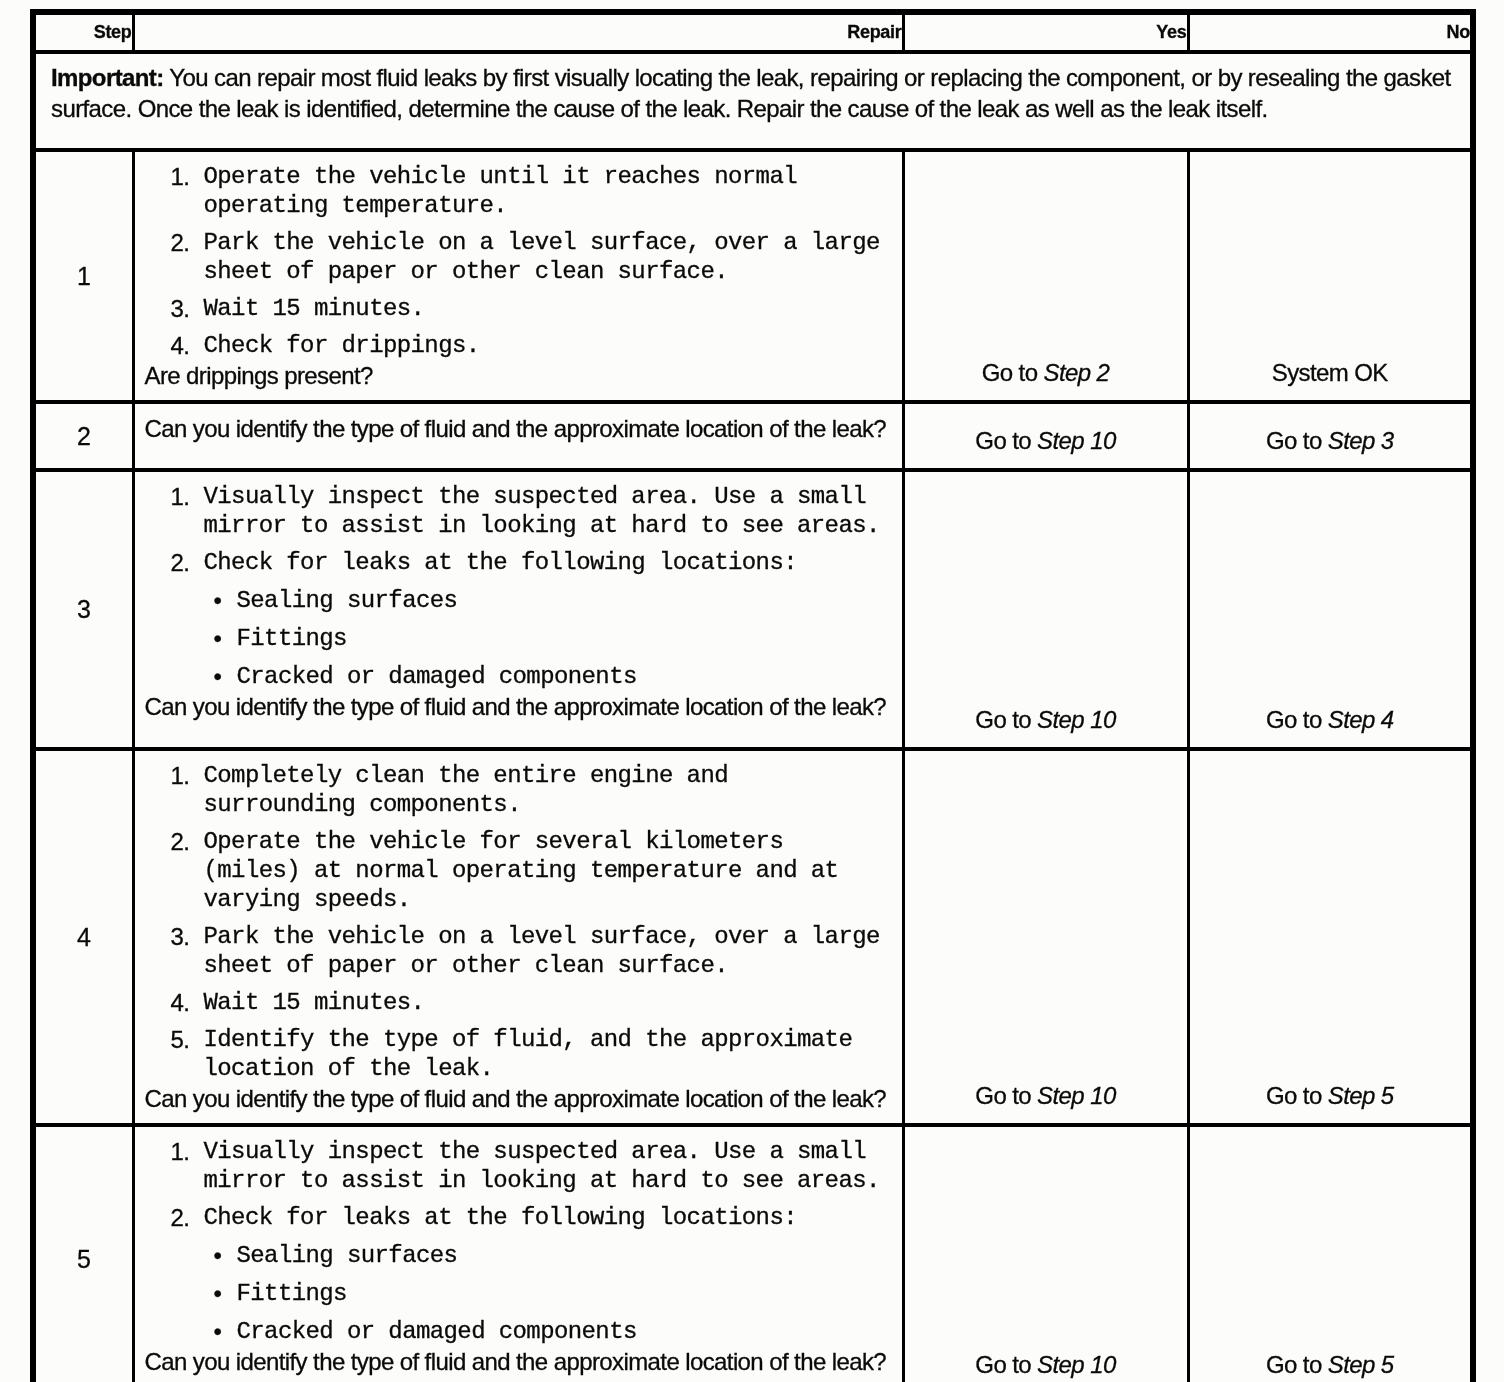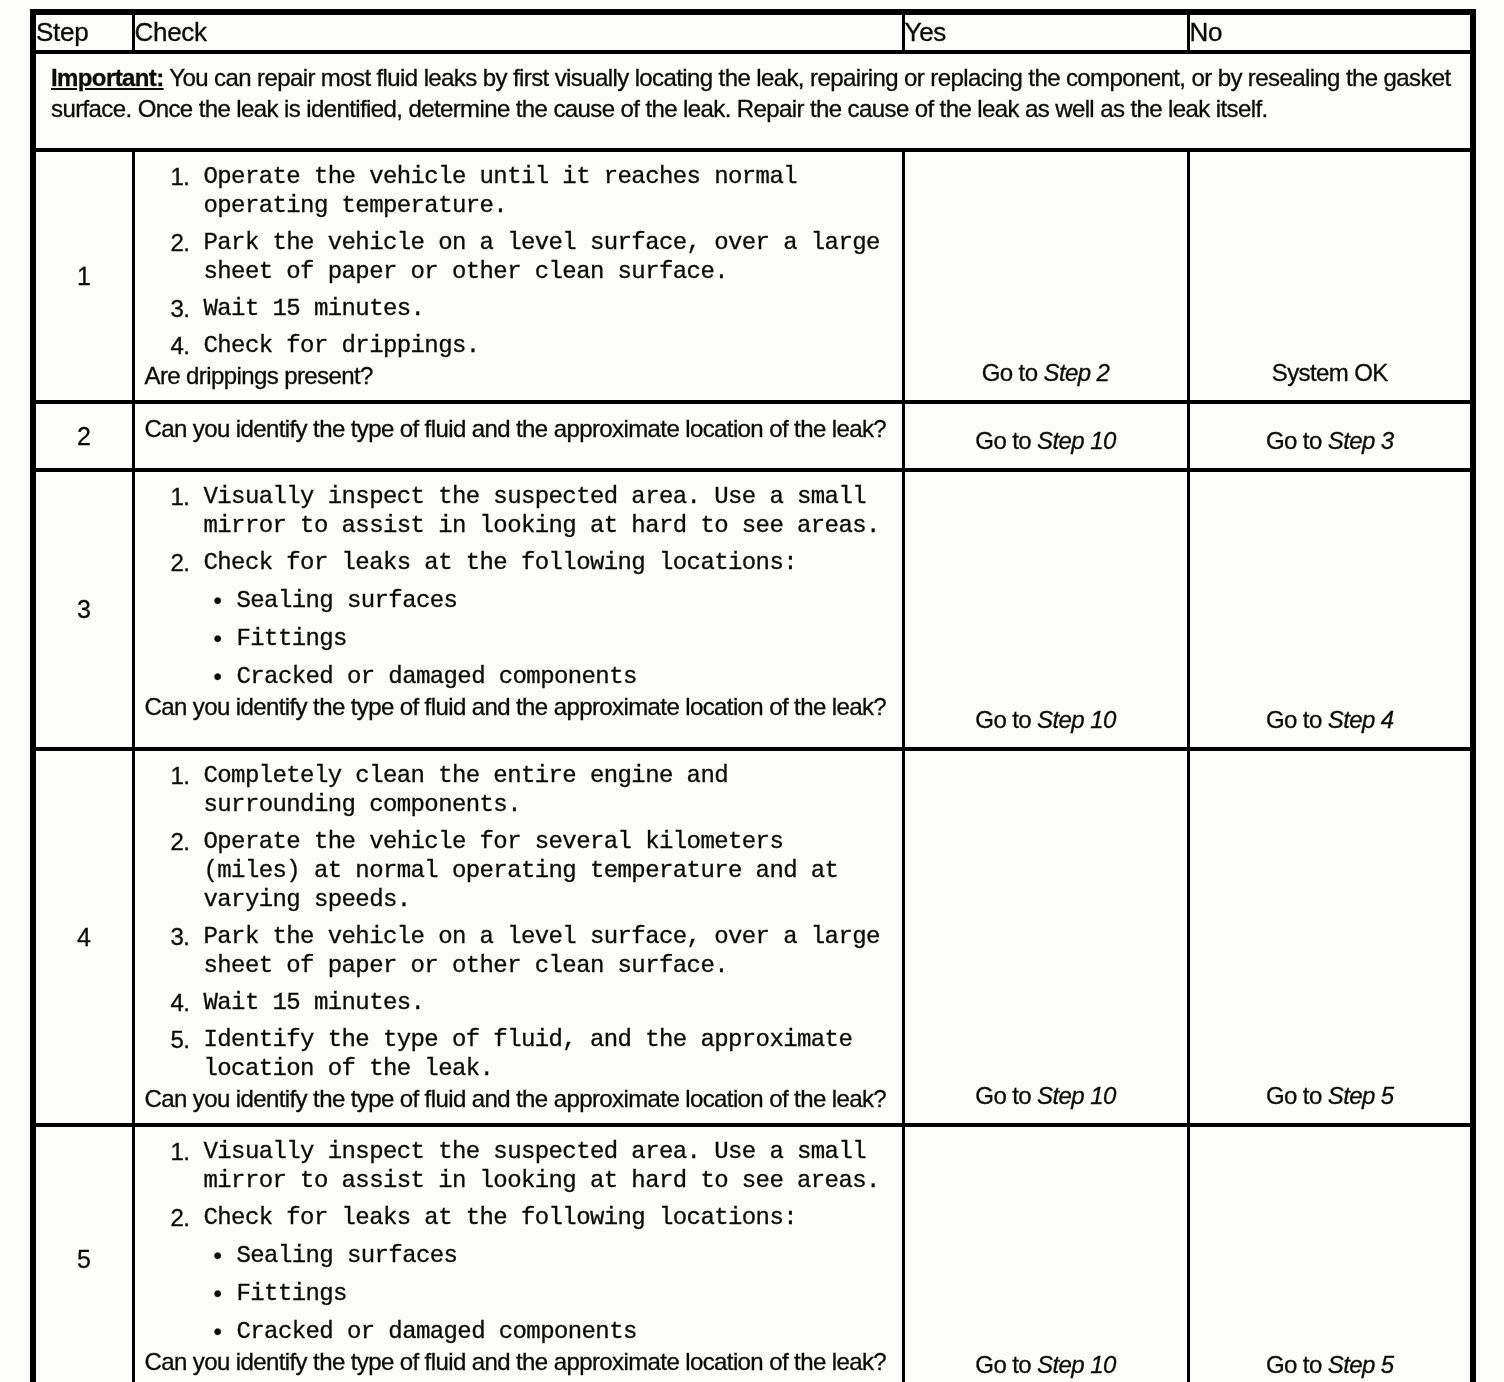--- a/index.html
+++ b/index.html
@@ -27,33 +27,33 @@
     -webkit-text-stroke: 0.3px;
   }
   .diag th, .diag td {
     border: 3px solid #000;
     border-top-width: 4px;
     border-bottom-width: 4px;
     padding: 0;
   }
   .diag thead th {
     height: 40px;
-    font-size: 26px;
-    font-weight: 400;
-    text-align: left;
+    font-size: 18px;
+    font-weight: 700;
+    text-align: right;
     vertical-align: middle;
     letter-spacing: -0.3px;
   }
   tr.row-important { height: 98px; }
   td.important-cell {
     padding: 8px 16px 12px 15px;
     line-height: 31px;
     vertical-align: top;
   }
-  .important-label { font-weight: 700; text-decoration: underline; }
+  .important-label { font-weight: 700; }
   td.step-cell {
     text-align: center;
     vertical-align: middle;
     font-size: 25px;
   }
   td.action-cell {
     vertical-align: top;
     padding: 8px 12px 10px 10px;
   }
   td.goto-cell {
@@ -83,21 +83,21 @@
   <table class="diag">
     <colgroup>
       <col style="width:100px">
         <col style="width:770px">
         <col style="width:285px">
         <col style="width:285px">
     </colgroup>
     <thead>
       <tr>
         <th>Step</th>
-        <th>Check</th>
+        <th>Repair</th>
         <th>Yes</th>
         <th>No</th>
       </tr>
     </thead>
     <tbody>
       <tr class="row-important">
         <td colspan="4" class="important-cell">
           <span class="important-label">Important:</span>
           <span>You can repair most fluid leaks by first visually locating the leak, repairing or replacing the component, or by resealing the gasket surface. Once the leak is identified, determine the cause of the leak. Repair the cause of the leak as well as the leak itself.</span>
         </td>

